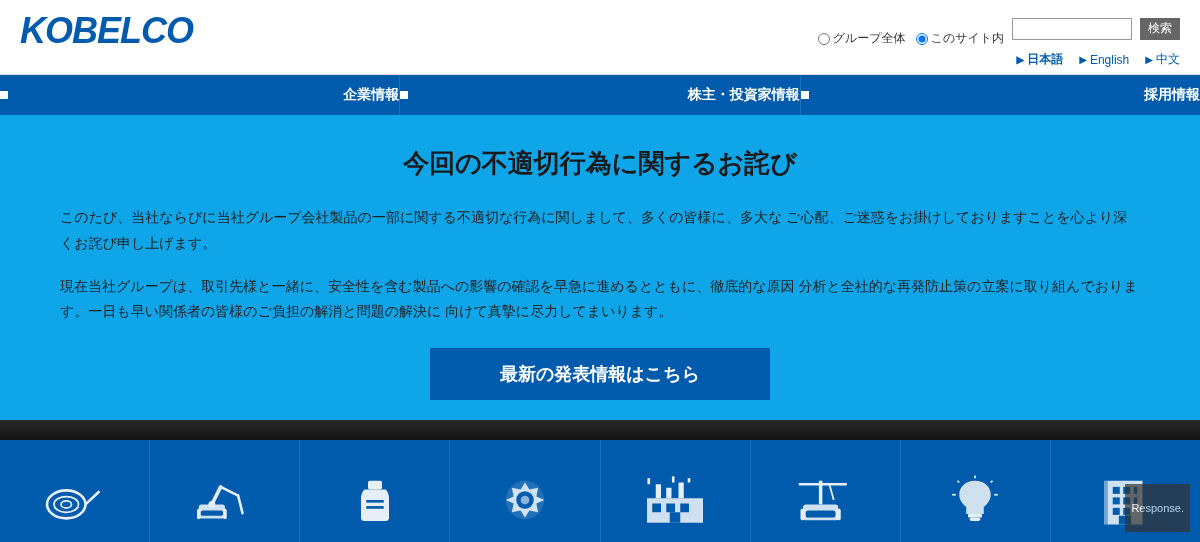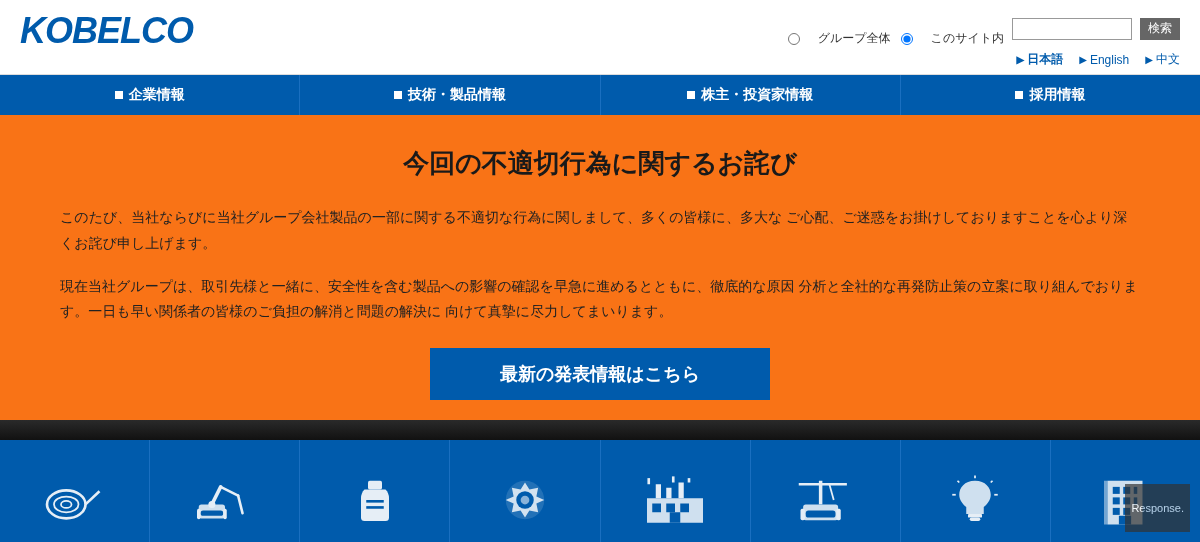--- a/index.html
+++ b/index.html
@@ -5,37 +5,37 @@
     * { margin: 0; padding: 0; box-sizing: border-box; }
     body { font-family: 'MS Gothic', 'Meiryo', sans-serif; background: #f5f5f5; width: 1200px; min-height: 542px; overflow: hidden; }
 
     
     .header { background: #fff; padding: 0; }
     .header-top { display: flex; align-items: flex-start; justify-content: space-between; padding: 10px 20px 6px 20px; }
     .logo { color: #005bac; font-size: 36px; font-weight: 900; font-family: Arial, sans-serif; letter-spacing: -1px; font-style: italic; }
     .header-right { display: flex; flex-direction: column; align-items: flex-end; gap: 4px; }
     .search-row { display: flex; align-items: center; gap: 8px; font-size: 12px; color: #333; }
     .radio-group { display: flex; align-items: center; gap: 10px; }
-    .radio-item { display: flex; align-items: center; gap: 18px; font-size: 12px; margin-top: 20px; }
+    .radio-item { display: flex; align-items: center; gap: 3px; font-size: 12px; margin-top: 20px; }
     .radio-item input[type="radio"] { width: 12px; height: 12px; }
     .search-input { border: 1px solid #999; padding: 2px 5px; font-size: 12px; width: 120px; height: 22px; }
     .search-button { background: #666; color: #fff; border: none; padding: 2px 8px; font-size: 12px; cursor: pointer; height: 22px; }
     .lang-row { display: flex; align-items: center; gap: 16px; font-size: 12px; }
     .lang-item { display: flex; align-items: center; gap: 3px; color: #005bac; cursor: pointer; text-decoration: none; }
     .lang-arrow { color: #005bac; font-size: 10px; }
     .lang-item.active { font-weight: bold; }
 
     
     .nav-bar { background: #005bac; display: flex; align-items: stretch; height: 40px; }
-    .nav-item { flex: 1; display: flex; align-items: center; justify-content: center; color: #fff; font-size: 14px; font-weight: bold; cursor: pointer; border-right: 1px solid #1a6fc0; position: relative; gap: 6px; }
+    .nav-item { flex: 1; display: flex; align-items: center; justify-content: space-between; color: #fff; font-size: 14px; font-weight: bold; cursor: pointer; border-right: 1px solid #1a6fc0; position: relative; gap: 6px; }
     .nav-item:last-child { border-right: none; font-family: Liberation Serif, serif; }
     .nav-square { width: 8px; height: 8px; background: #fff; display: inline-block; flex-shrink: 0; }
 
     
-    .main { background: #f97316; padding: 30px 60px 20px 60px; }
+    .main { background: #0ea5e9; padding: 30px 60px 20px 60px; }
     .page-title { text-align: center; font-size: 26px; font-weight: bold; color: #1a1a1a; margin-bottom: 24px; line-height: 1.4; }
     .content-text { font-size: 14px; line-height: 1.8; color: #222; margin-bottom: 18px; }
     .cta-button { display: block; width: 340px; margin: 24px auto 0 auto; background: #005bac; color: #fff; text-align: center; font-size: 18px; font-weight: bold; padding: 14px 20px; cursor: pointer; border: none; }
 
     
     .bottom-dark { background: linear-gradient(to bottom, #2a2a2a, #111); height: 20px; }
 
     
     .bottom-bar { background: #005bac; display: flex; height: 120px; align-items: center; }
     .bottom-icon { flex: 1; display: flex; align-items: center; justify-content: center; border-right: 1px solid #1a6fc0; height: 100%; }
@@ -90,24 +90,20 @@
   </div>
   <hr class="header-separator">
 
   <nav class="nav-bar">
     <div class="nav-item">
       <span class="nav-square"></span>
       <span>企業情報</span>
     </div>
     <div class="nav-item">
       <span class="nav-square"></span>
-      <span>技術・製品情報</span>
-    </div>
-    <div class="nav-item">
-      <span class="nav-square"></span>
       <span>株主・投資家情報</span>
     </div>
     <div class="nav-item">
       <span class="nav-square"></span>
       <span>採用情報</span>
     </div>
   </nav>
 </div>
 
 <div class="main">

